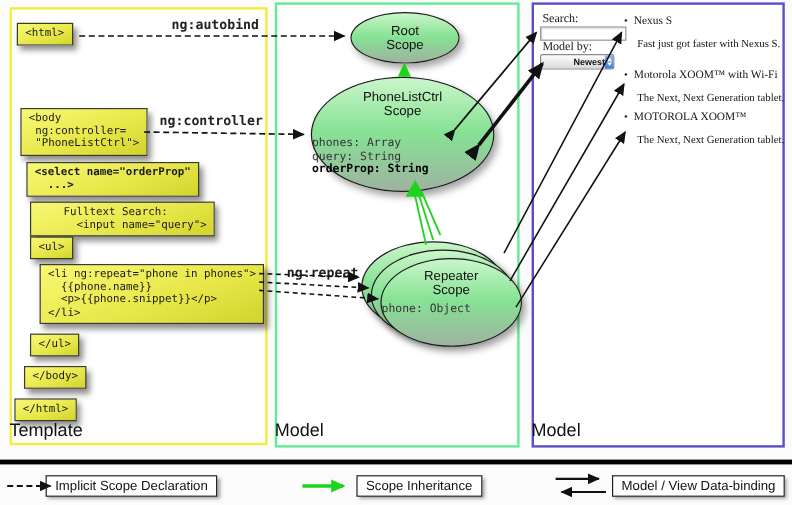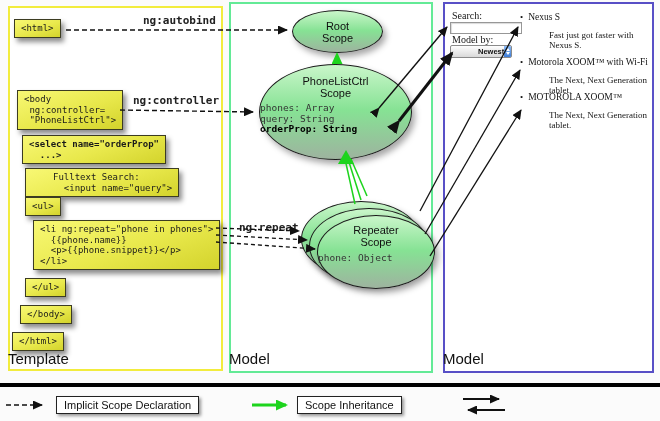--- a/index.html
+++ b/index.html
@@ -38,21 +38,21 @@
   
   .scope{position:absolute;z-index:2;border-radius:50%;
     background:linear-gradient(180deg,#caf6ca 0%,#86e294 48%,#9eb39f 100%);
     border:1.5px solid #1b1b1b;box-shadow:3px 4px 6px rgba(0,0,0,0.35);
     display:flex;flex-direction:column;}
   .scope-title{white-space:pre;text-align:center;font-size:11px;line-height:12px;color:#101010;}
   .scope-prop{font-family:"DejaVu Sans Mono",monospace;font-size:9.5px;line-height:10.5px;color:#343434;white-space:pre;}
   .scope-prop.bold{font-weight:bold;color:#000;}
   #root-scope{left:292px;top:10px;width:89px;height:41px;justify-content:center;}
   #plc-scope{left:259px;top:64px;width:153px;height:96px;padding-top:10px;box-sizing:border-box;}
-  #plc-scope .scope-title{margin-bottom:4px;}
+  #plc-scope .scope-title{margin-bottom:16px;}
   .rep-back{left:301px;top:201px;width:118px;height:74px;}
   .rep-mid{left:309px;top:208px;width:118px;height:74px;}
   #rep-front{left:317px;top:215px;width:118px;height:74px;padding-top:8px;box-sizing:border-box;}
   #rep-front .scope-title{margin-bottom:5px;}
   
   .serif{font-family:"Liberation Serif",serif;color:#151515;}
   #view-search-label{position:absolute;left:452px;top:10px;font-size:10px;z-index:2;}
   #view-search-input{position:absolute;left:450px;top:22px;width:70px;height:10px;z-index:2;
     background:#fff;border:1px solid #979797;box-shadow:inset 1px 1px 1px rgba(0,0,0,.15);}
   #view-sort-label{position:absolute;left:452px;top:34px;font-size:10px;z-index:2;}
@@ -62,26 +62,26 @@
   #view-dropdown .dd-text{flex:1;font-size:7.5px;font-weight:bold;padding-left:3px;color:#111;}
   #view-dropdown .dd-stepper{width:11px;height:100%;border-radius:0 1px 1px 0;
     background:linear-gradient(#8cbcf7,#3c7cd6);display:flex;flex-direction:column;
     align-items:center;justify-content:center;gap:1px;}
   .tri-up{width:0;height:0;border-left:2.5px solid transparent;border-right:2.5px solid transparent;border-bottom:3px solid #fff;}
   .tri-down{width:0;height:0;border-left:2.5px solid transparent;border-right:2.5px solid transparent;border-top:3px solid #fff;}
   .view-item{position:absolute;left:520px;width:134px;z-index:2;}
   #view-item-0{top:12px;} #view-item-1{top:57px;} #view-item-2{top:92px;}
   .view-item .name-row{font-size:9.5px;}
   .view-item .bullet{margin-right:5px;font-size:9px;}
-  .view-item .desc{font-size:9px;margin-left:29px;margin-top:8px;}
+  .view-item .desc{font-size:9px;margin-left:11px;margin-top:8px;}
   
   #separator{position:absolute;left:0;top:383px;width:660px;height:4px;background:#000;z-index:1;}
   .legend-box{position:absolute;top:396px;z-index:2;background:#fff;border:1px solid #222;
     padding:2px 7px;font-size:11px;color:#111;box-shadow:2px 2px 3px rgba(0,0,0,.4);}
-  #leg-implicit{left:56px;} #leg-inherit{left:297px;} #leg-binding{left:510px;}
+  #leg-implicit{left:38px;} #leg-inherit{left:297px;} #leg-binding{left:510px;}
   
   #arrows{position:absolute;left:0;top:0;width:660px;height:421px;z-index:5;pointer-events:none;}
 </style>
 </head>
 <body>
 
 <div id="stage">
 
   <div class="section" id="sec-template"></div>
   <div class="section" id="sec-model"></div>
@@ -151,20 +151,21 @@
     <div class="desc">The Next, Next Generation tablet.</div>
   </div>
   <div class="view-item serif" id="view-item-2">
     <div class="name-row"><span class="bullet">•</span><span>MOTOROLA XOOM™</span></div>
     <div class="desc">The Next, Next Generation tablet.</div>
   </div>
 
   <div id="separator"></div>
   <div class="legend-box" id="leg-implicit">Implicit Scope Declaration</div>
   <div class="legend-box" id="leg-inherit">Scope Inheritance</div>
+  <div class="legend-box" id="leg-binding">Model / View Data-binding</div>
 
   <svg id="arrows" viewBox="0 0 660 421" xmlns="http://www.w3.org/2000/svg">
     <defs>
       <marker id="ab" markerUnits="userSpaceOnUse" markerWidth="11" markerHeight="9" refX="9" refY="4.5" orient="auto">
         <path d="M0,0 L10,4.5 L0,9 z" fill="#111"></path>
       </marker>
       <marker id="abL" markerUnits="userSpaceOnUse" markerWidth="15" markerHeight="12" refX="12" refY="6" orient="auto">
         <path d="M0,0 L14,6 L0,12 z" fill="#111"></path>
       </marker>
       <marker id="ag" markerUnits="userSpaceOnUse" markerWidth="13" markerHeight="11" refX="10" refY="5.5" orient="auto">

